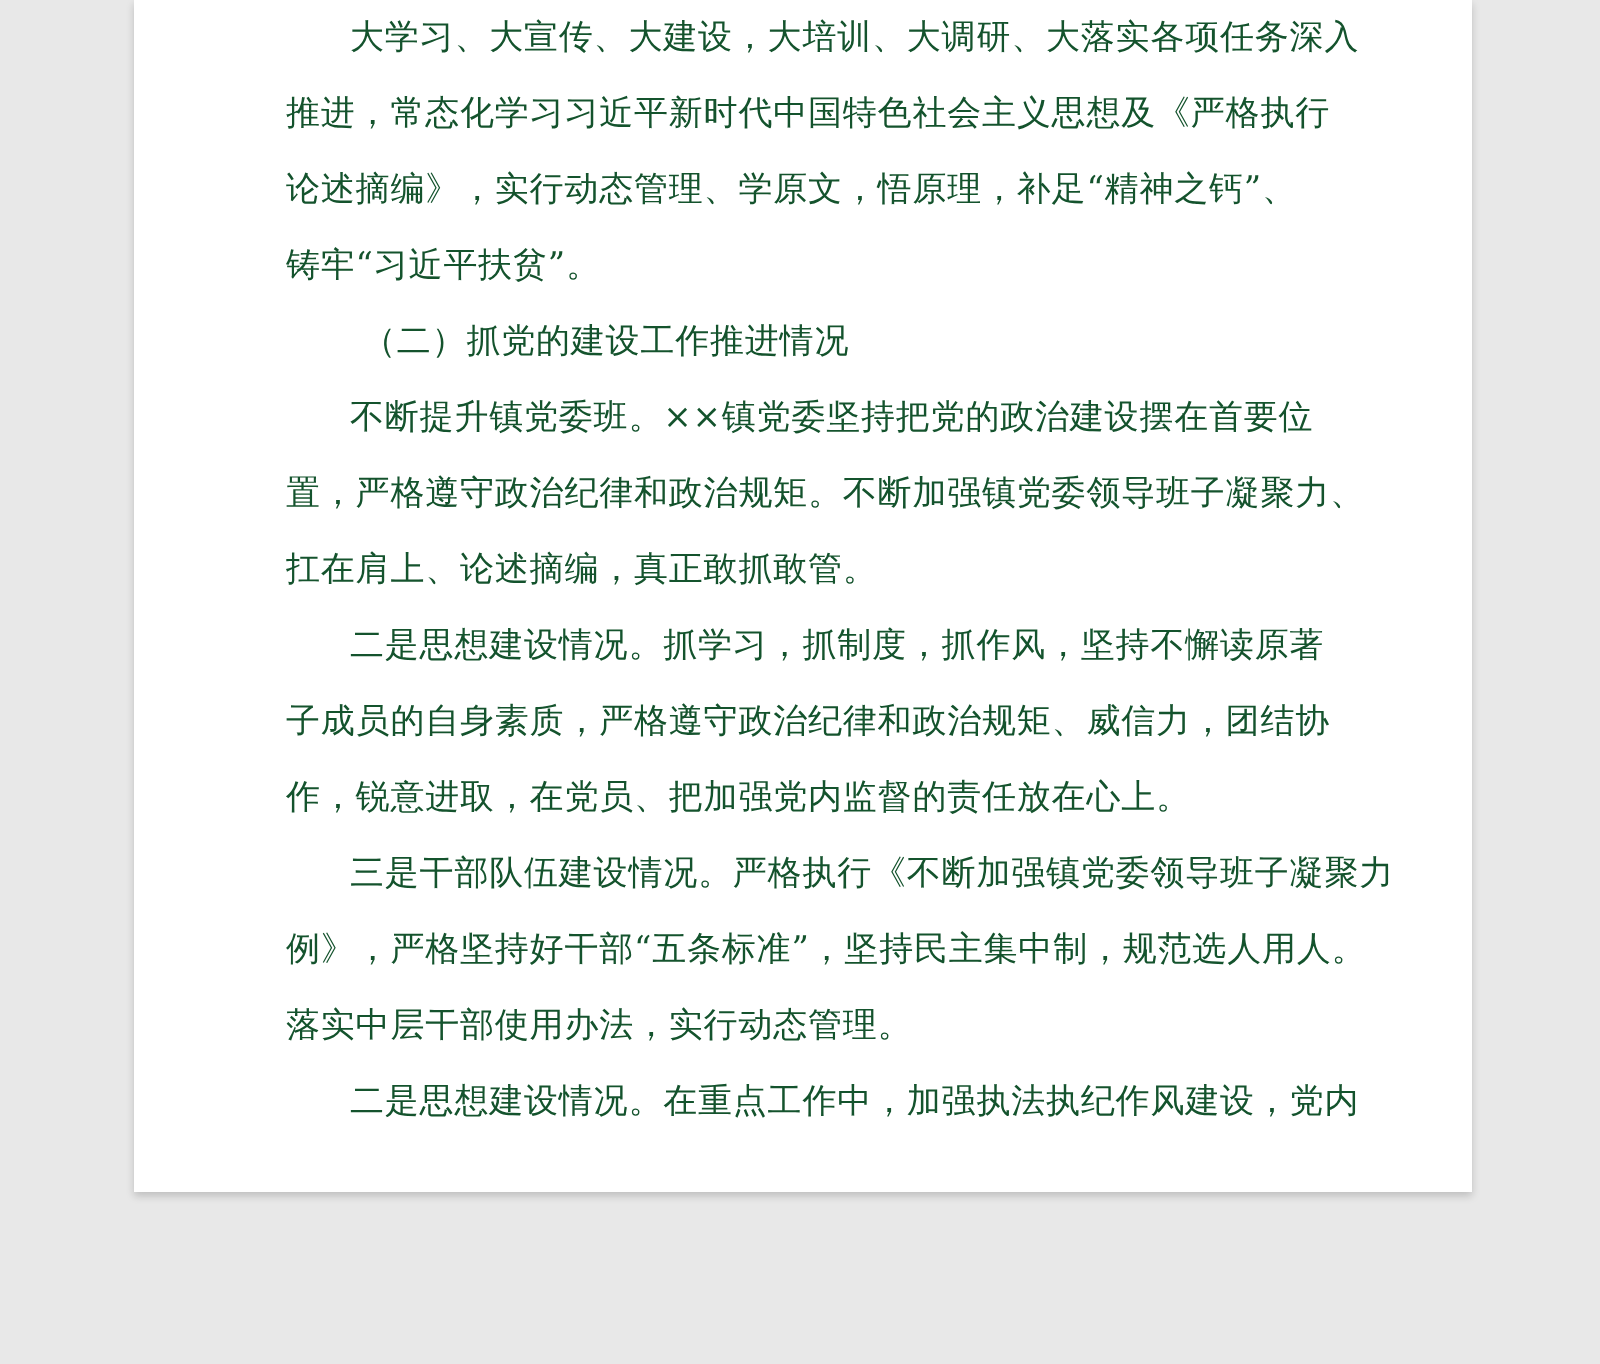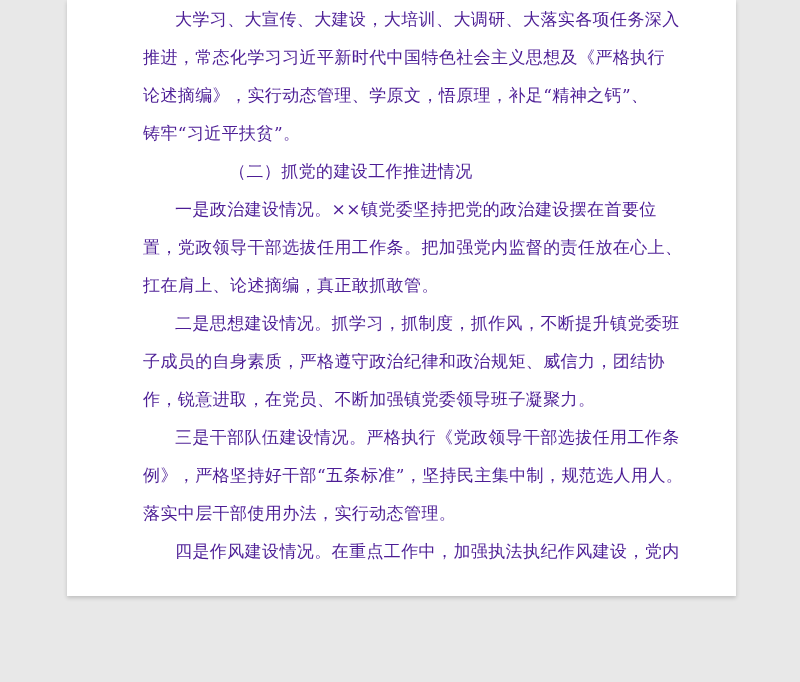--- a/index.html
+++ b/index.html
@@ -20,41 +20,41 @@
     position: absolute;
     left: 76px; top: 0;
     width: 518px;
   }
   .line {
     position: absolute;
     left: 0;
     height: 38px;
     line-height: 38px;
     font-size: 17px;
-    color: #4c1d95;
+    color: #14532d;
     white-space: nowrap;
     letter-spacing: 0.4px;
   }
   .line.indent { left: 32px; }
-  .line.heading { left: 38px; margin-left: 48px; }
+  .line.heading { left: 38px; }
 </style>
 </head>
 <body>
 
 <div class="page">
   <div class="content">
     <div class="line indent" style="top:0px">大学习、大宣传、大建设，大培训、大调研、大落实各项任务深入</div>
     <div class="line" style="top:38px">推进，常态化学习习近平新时代中国特色社会主义思想及《严格执行</div>
     <div class="line" style="top:76px">论述摘编》，实行动态管理、学原文，悟原理，补足“精神之钙”、</div>
     <div class="line" style="top:114px">铸牢“习近平扶贫”。</div>
     <div class="line heading" style="top:152px">（二）抓党的建设工作推进情况</div>
-    <div class="line indent" style="top:190px">一是政治建设情况。××镇党委坚持把党的政治建设摆在首要位</div>
-    <div class="line" style="top:228px">置，党政领导干部选拔任用工作条。把加强党内监督的责任放在心上、</div>
+    <div class="line indent" style="top:190px">不断提升镇党委班。××镇党委坚持把党的政治建设摆在首要位</div>
+    <div class="line" style="top:228px">置，严格遵守政治纪律和政治规矩。不断加强镇党委领导班子凝聚力、</div>
     <div class="line" style="top:266px">扛在肩上、论述摘编，真正敢抓敢管。</div>
-    <div class="line indent" style="top:304px">二是思想建设情况。抓学习，抓制度，抓作风，不断提升镇党委班</div>
+    <div class="line indent" style="top:304px">二是思想建设情况。抓学习，抓制度，抓作风，坚持不懈读原著</div>
     <div class="line" style="top:342px">子成员的自身素质，严格遵守政治纪律和政治规矩、威信力，团结协</div>
-    <div class="line" style="top:380px">作，锐意进取，在党员、不断加强镇党委领导班子凝聚力。</div>
-    <div class="line indent" style="top:418px">三是干部队伍建设情况。严格执行《党政领导干部选拔任用工作条</div>
+    <div class="line" style="top:380px">作，锐意进取，在党员、把加强党内监督的责任放在心上。</div>
+    <div class="line indent" style="top:418px">三是干部队伍建设情况。严格执行《不断加强镇党委领导班子凝聚力</div>
     <div class="line" style="top:456px">例》，严格坚持好干部“五条标准”，坚持民主集中制，规范选人用人。</div>
     <div class="line" style="top:494px">落实中层干部使用办法，实行动态管理。</div>
-    <div class="line indent" style="top:532px">四是作风建设情况。在重点工作中，加强执法执纪作风建设，党内</div>
+    <div class="line indent" style="top:532px">二是思想建设情况。在重点工作中，加强执法执纪作风建设，党内</div>
   </div>
 </div>
 
 </body></html>

